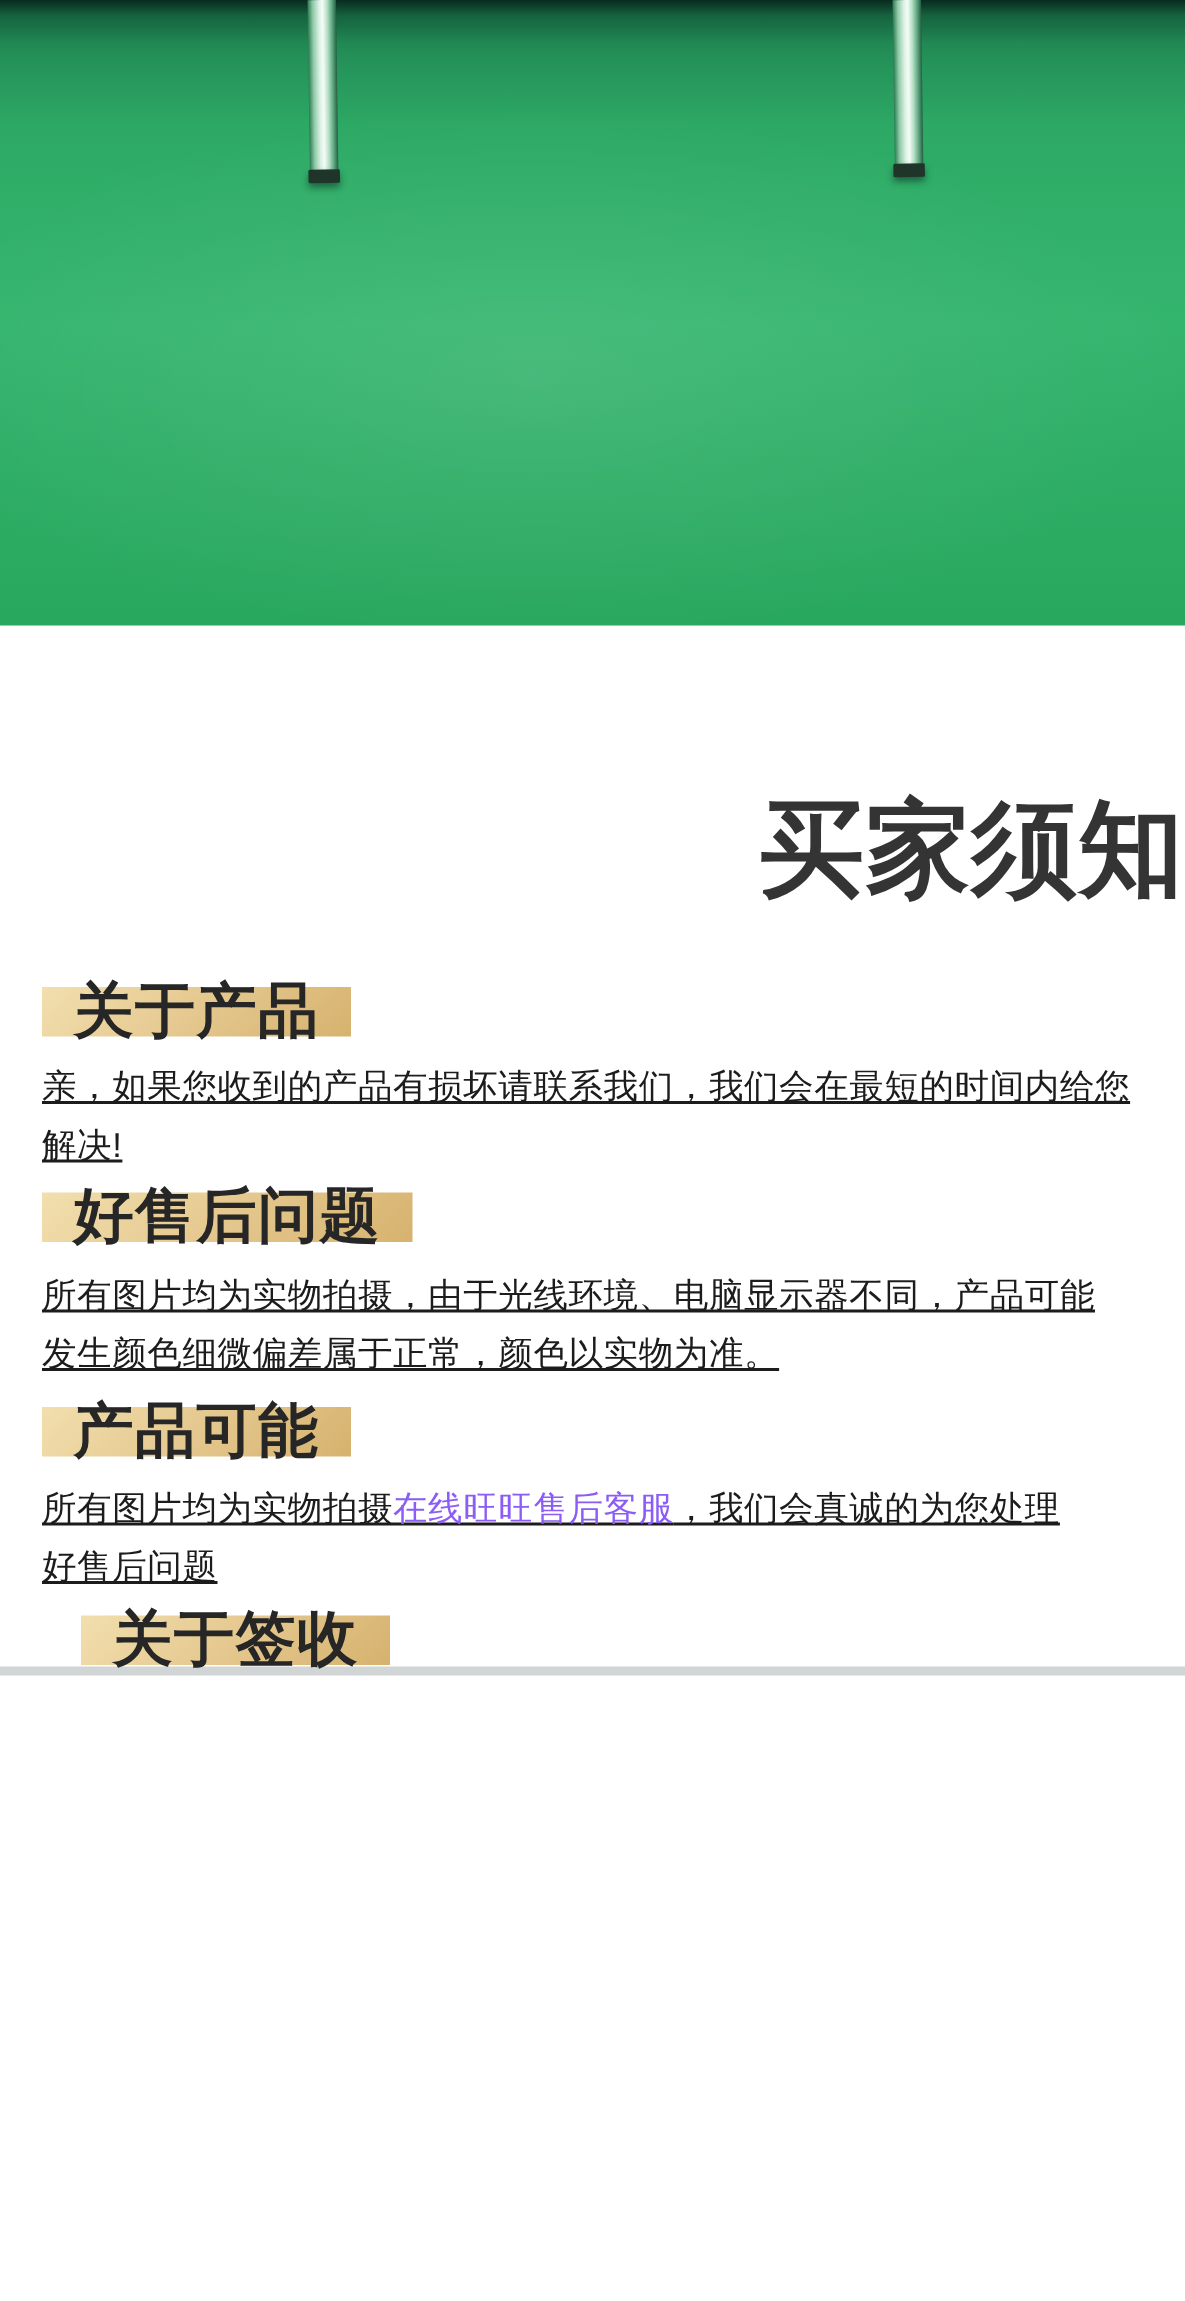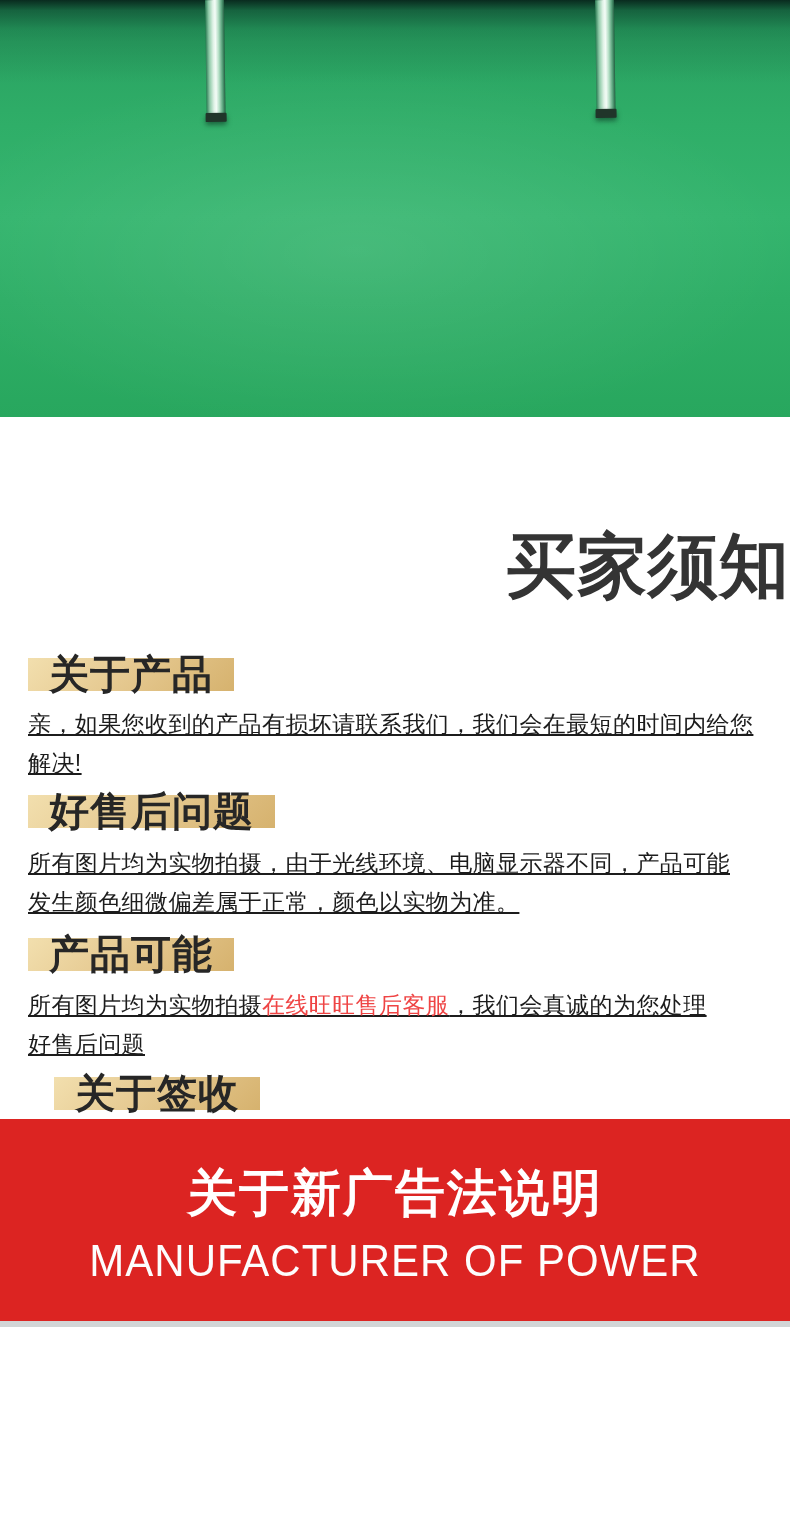--- a/index.html
+++ b/index.html
@@ -77,21 +77,21 @@
     line-height:39px;
     letter-spacing:0.4px;
     color:#1c1c1c;
     white-space:pre-line;
     text-decoration:underline;
   }
   .para-1{margin-top:13px;}
   .para-2{margin-top:15px;}
   .para-3{margin-top:14px;}
   .para-4{margin-top:14px;}
-  .red-text{color:#ef4444;}
+  .red-text{color:#8b5cf6;}
 
   
   .banner{
     margin-top:8px;
     height:202px;
     background:#dc2422;
     text-align:center;
   }
   .banner-title{
     margin:0;
@@ -143,20 +143,16 @@
 发生颜色细微偏差属于正常，颜色以实物为准。</p>
 
     <div class="badge badge-3">产品可能</div>
     <p class="para para-3"><span>所有图片均为实物拍摄</span><span class="red-text">在线旺旺售后客服</span><span>，我们会真诚的为您处理
 好售后问题</span></p>
 
     <div class="badge badge-4">关于签收</div>
 
   </div>
 
-  <div class="banner">
-    <div class="banner-title">关于新广告法说明</div>
-    <div class="banner-subtitle">MANUFACTURER OF POWER</div>
-  </div>
 
   <div class="bottom-strip"></div>
 
 </div>
 
 </body></html>

